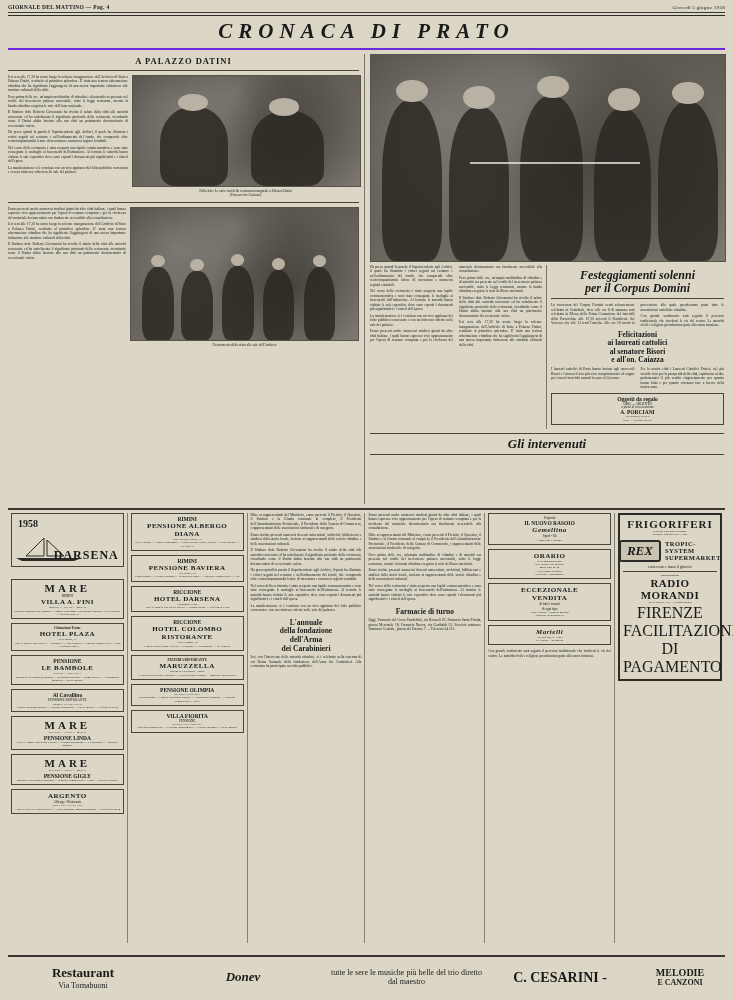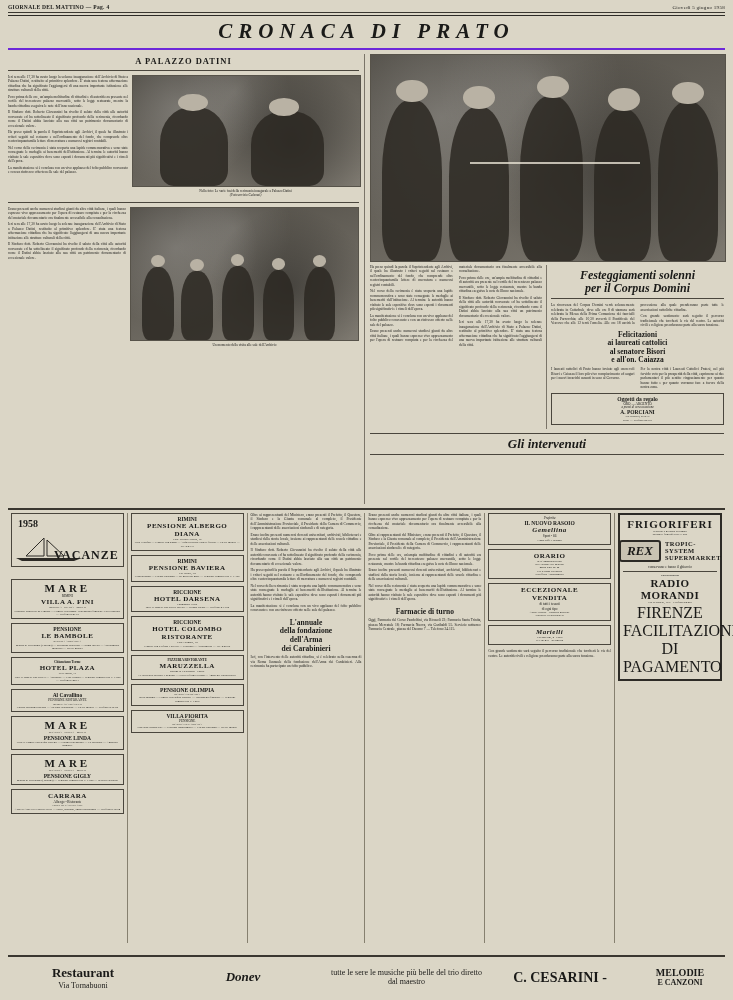--- a/index.html
+++ b/index.html
@@ -297,46 +297,46 @@
   <div class="ads">
 
     <div class="adcol c1">
       <div class="vac">
         <div class="yr">1958</div>
         <svg class="boat" viewBox="0 0 70 26">
           <path d="M2 22 L68 22 L60 25 L8 25 Z" fill="#2d2b26"></path>
           <path d="M30 2 L30 20 L12 20 Z" fill="none" stroke="#2d2b26" stroke-width="1"></path>
           <path d="M33 4 L33 20 L50 20 Z" fill="none" stroke="#2d2b26" stroke-width="1"></path>
         </svg>
-        <div class="vlabel">VACANZE</div>
+        <div class="vlabel">DARSENA</div>
       </div>
 
       <div class="adbox">
         <div class="mare">MARE</div>
         <div class="t3">RIMINI</div>
         <div class="t1">VILLA A. FINI</div>
         <div class="xtiny">BRIGOLA - PIETRA - MONTI</div>
         <div class="xtiny">Pensione Superiore da Cimona — Camere con bagno. Trattamento familiare. Prezzi modici — Telefono 2.41.15</div>
       </div>
 
       <div class="adbox">
+        <div class="t3 bold">Chianciano Terme</div>
+        <div class="t1">HOTEL PLAZA</div>
+        <div class="xtiny">Via Liguria, 17</div>
+        <div class="xtiny">Tutte le camere con servizi — Ascensore — Cure termali — Pensione completa da L. 1.800 — Telefono 6.42.17</div>
+      </div>
+
+      <div class="adbox">
         <div class="t2">PENSIONE</div>
         <div class="t1">LE BAMBOLE</div>
         <div class="xtiny">RIVIERA ADRIATICA</div>
         <div class="xtiny">Marina di Pietrasanta (Toscana) — Splendida posizione — Bagni privati — Arredamento moderno — Prezzi modici</div>
       </div>
 
       <div class="adbox">
-        <div class="t3 bold">Chianciano Terme</div>
-        <div class="t1">HOTEL PLAZA</div>
-        <div class="xtiny">Via Liguria, 17</div>
-        <div class="xtiny">Tutte le camere con servizi — Ascensore — Cure termali — Pensione completa da L. 1.800 — Telefono 6.42.17</div>
-      </div>
-
-      <div class="adbox">
         <div class="t2">Al Cavallino</div>
         <div class="t3">PENSIONE RISTORANTE</div>
         <div class="xtiny">presso CASA BIANCHI</div>
         <div class="xtiny">Cucina casalinga toscana — Apertura in stagione — Prezzi modici — Telefono 4.16.02</div>
       </div>
 
       <div class="adbox">
         <div class="mare">MARE</div>
         <div class="xtiny">SPIAGGIA - PINETA - MONTI</div>
         <div class="t2">PENSIONE LINDA</div>
@@ -344,21 +344,21 @@
       </div>
 
       <div class="adbox">
         <div class="mare">MARE</div>
         <div class="xtiny">SPIAGGIA - PINETA - MONTI</div>
         <div class="t2">PENSIONE GIGLY</div>
         <div class="xtiny">Marina di Pietrasanta (Toscana) — Pensione completa da L. 1.500 — Servizio accurato</div>
       </div>
 
       <div class="adbox">
-        <div class="t1">CARRARA</div>
+        <div class="t1">ARGENTO</div>
         <div class="t3">Albergo - Ristorante</div>
         <div class="xtiny">CIOCI DI CALENZANO</div>
         <div class="xtiny">ARREDAMENTO MODERNO — Parco, giardino, ampio parcheggio — Telefono 8.12.04</div>
       </div>
     </div>
 
     <div class="adcol c2">
       <div class="adbox">
         <div class="t2">RIMINI</div>
         <div class="t1">PENSIONE ALBERGO DIANA</div>

